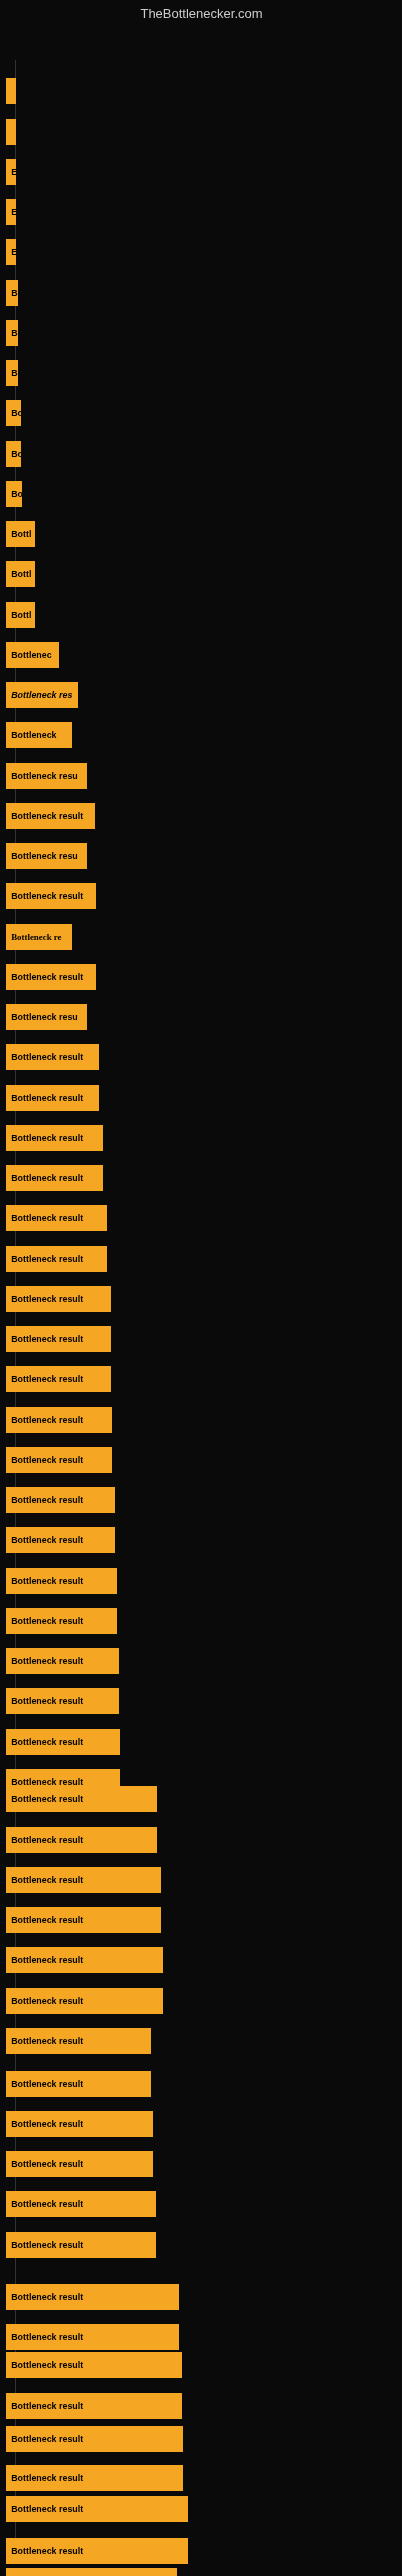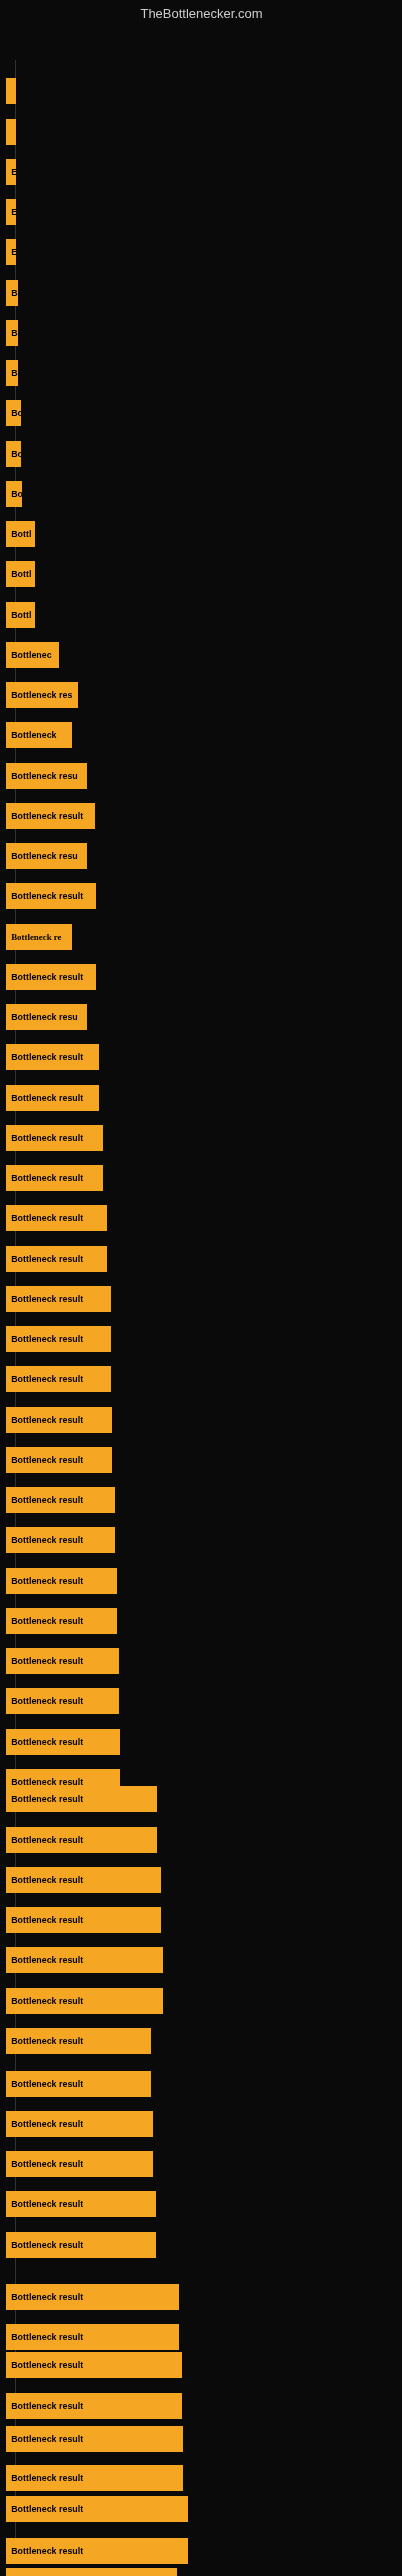--- a/index.html
+++ b/index.html
@@ -107,21 +107,21 @@
     </div>
     <div class="bar-item" style="top: 527px; left: 6.4px;">
       <div class="bar-label" style="width: 29px; min-width: 29px;">Bottl</div>
     </div>
     <div class="bar-item" style="top: 568px; left: 6.4px;">
       <div class="bar-label" style="width: 29px; min-width: 29px;">Bottl</div>
     </div>
     <div class="bar-item" style="top: 608px; left: 6.4px;">
       <div class="bar-label" style="width: 53px; min-width: 53px;">Bottlenec</div>
     </div>
-    <div class="bar-item" style="top: 648px; left: 6.4px;">
+    <div class="bar-item" style="top: 648px; left: 6.4px; font-style: italic;">
       <div class="bar-label" style="width: 72px; min-width: 72px;">Bottleneck res</div>
     </div>
     <div class="bar-item" style="top: 688px; left: 6.4px;">
       <div class="bar-label" style="width: 66px; min-width: 66px; text-align: center;">Bottleneck</div>
     </div>
     <div class="bar-item" style="top: 729px; left: 6.4px;">
       <div class="bar-label" style="width: 81px; min-width: 81px;">Bottleneck resu</div>
     </div>
     <div class="bar-item" style="top: 769px; left: 6.4px;">
       <div class="bar-label" style="width: 89px; min-width: 89px;">Bottleneck result</div>

